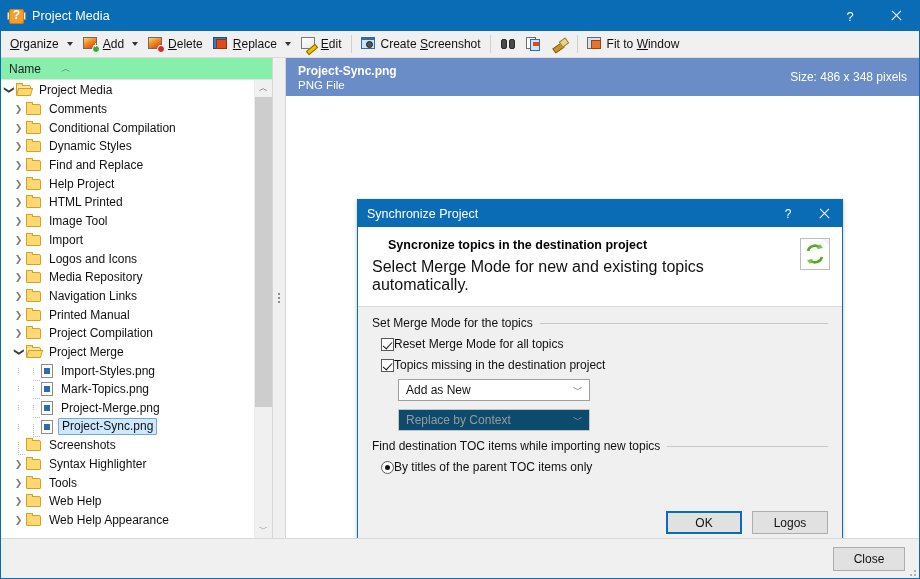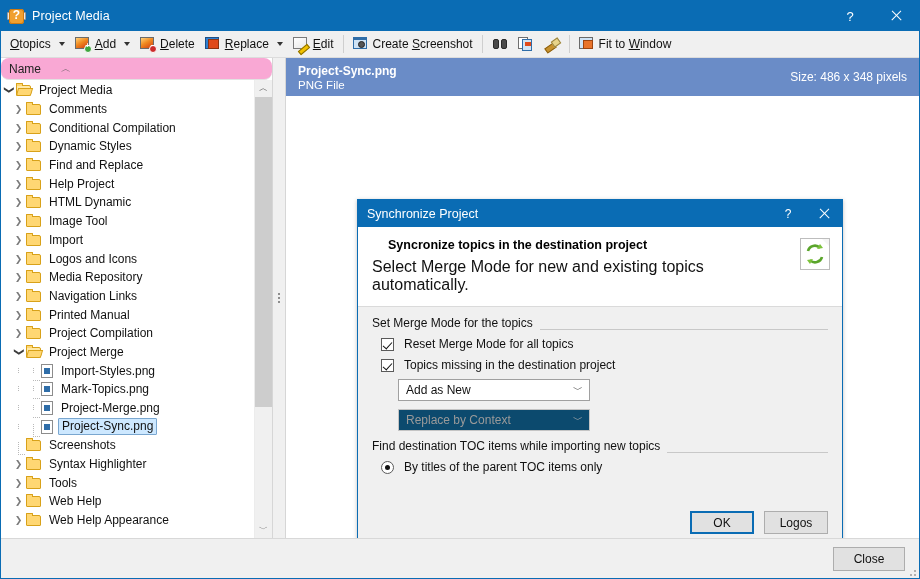--- a/index.html
+++ b/index.html
@@ -104,23 +104,23 @@
   
   .content{flex:1;display:flex;min-height:0;position:relative;}
 
   
   .leftpane{
     width:272px;flex:0 0 272px;background:#fff;
     display:flex;flex-direction:column;min-height:0;
     border-right:1px solid #d6d6d6;box-sizing:border-box;
   }
   .colhead{
-    height:22px;flex:0 0 22px;background:#f9a8d4;border-bottom:1px solid #e2e2e2;
+    height:22px;flex:0 0 22px;background:#86efac;border-bottom:1px solid #e2e2e2;
     display:flex;align-items:center;padding-left:8px;box-sizing:border-box;
-    font-size:12px;color:#222;gap:20px;border-radius:8px;
+    font-size:12px;color:#222;gap:20px;
   }
   .colhead .sortarrow{color:#555;font-size:10px;}
   .treewrap{flex:1;display:flex;min-height:0;}
   .tree{
     flex:1;overflow:hidden;background:#fff;padding-top:1px;position:relative;
   }
   .row{
     height:18.7px;display:flex;align-items:center;white-space:nowrap;
     font-size:12px;color:#111;
   }
@@ -241,24 +241,24 @@
     width:30px;height:32px;flex:0 0 30px;position:relative;
     background:#fff;border:1px solid #bdbdbd;box-sizing:border-box;
   }
   .sync-ic .fold{position:absolute;right:0;top:0;border-width:0 7px 7px 0;border-style:solid;border-color:#fff #f5f5f5;}
   .dlg-body{flex:1;padding:9px 14px 0 14px;box-sizing:border-box;position:relative;}
 
   fieldset.grp{
     border:none;margin:0;padding:0;position:relative;
   }
   .grp-legend{
-    display:flex;align-items:flex-end;gap:7px;font-size:12px;color:#111;margin-bottom:7px;
+    display:flex;align-items:center;gap:7px;font-size:12px;color:#111;margin-bottom:7px;
   }
   .grp-legend .line{flex:1;height:1px;background:#c8c8c8;}
-  .opt{display:flex;align-items:center;gap:10px;margin:0 0 7px 9px;font-size:12px;color:#111;}
+  .opt{display:flex;align-items:center;gap:0;margin:0 0 7px 9px;font-size:12px;color:#111;}
   .cb{
     width:13px;height:13px;flex:0 0 13px;background:#fff;border:1px solid #5a5a5a;
     box-sizing:border-box;position:relative;
   }
   .cb.checked:after{
     content:"";position:absolute;left:3px;top:1px;width:4px;height:8px;
     border:solid #111;border-width:0 1.6px 1.6px 0;transform:rotate(42deg);
   }
   .rb{
     width:13px;height:13px;flex:0 0 13px;border-radius:50%;background:#fff;
@@ -274,21 +274,21 @@
   .combo.disabled{background:#0c4a6e;border-color:#c4c4c4;color:#9a9a9a;}
   .combo .cval{flex:1;}
   .combo .cbtn{width:22px;text-align:center;color:#4a4a4a;font-size:10px;}
   .combo.disabled .cbtn{color:#b0b0b0;}
 
   .grp2{margin-top:11px;}
   .dlg-footer{
     display:flex;justify-content:flex-end;gap:10px;padding:10px 14px 12px 14px;
   }
   .btn{
-    width:64px;height:23px;background:#e1e1e1;border:1px solid #adadad;
+    width:76px;height:23px;background:#e1e1e1;border:1px solid #adadad;
     font-size:12px;color:#111;display:flex;align-items:center;justify-content:center;
     box-sizing:border-box;
   }
   .btn.primary{border:2px solid #0a6cb4;background:#e1e1e1;}
 
   
   .statusbar{
     height:40px;flex:0 0 40px;background:#f0f0f0;border-top:1px solid #d8d8d8;
     display:flex;align-items:center;justify-content:flex-end;padding-right:14px;box-sizing:border-box;
     position:relative;
@@ -313,21 +313,21 @@
     <div class="title-spacer"></div>
     <div class="tb-btn">?</div>
     <div class="tb-btn close">
         <span class="glyph-x"></span>
       </div>
   </div>
 
   <div class="toolbar">
 
     <div class="tool">
-      <span><u>O</u><span>topics</span></span>
+      <span><u>O</u><span>rganize</span></span>
       <span class="caret"></span>
     </div>
 
     <div class="tool">
       <span class="ic">
         <span class="img"></span>
           <span class="badge plus">
             <b>+</b>
           </span>
       </span>
@@ -451,21 +451,21 @@
             <div class="row">
               <span style="width: 10px; flex: 0 0 10px;"></span>
               <span class="exp">❯</span>
               <span class="folder"></span>
               <span class="lbl">Help Project</span>
             </div>
             <div class="row">
               <span style="width: 10px; flex: 0 0 10px;"></span>
               <span class="exp">❯</span>
               <span class="folder"></span>
-              <span class="lbl">HTML Dynamic</span>
+              <span class="lbl">HTML Printed</span>
             </div>
             <div class="row">
               <span style="width: 10px; flex: 0 0 10px;"></span>
               <span class="exp">❯</span>
               <span class="folder"></span>
               <span class="lbl">Image Tool</span>
             </div>
             <div class="row">
               <span style="width: 10px; flex: 0 0 10px;"></span>
               <span class="exp">❯</span>

